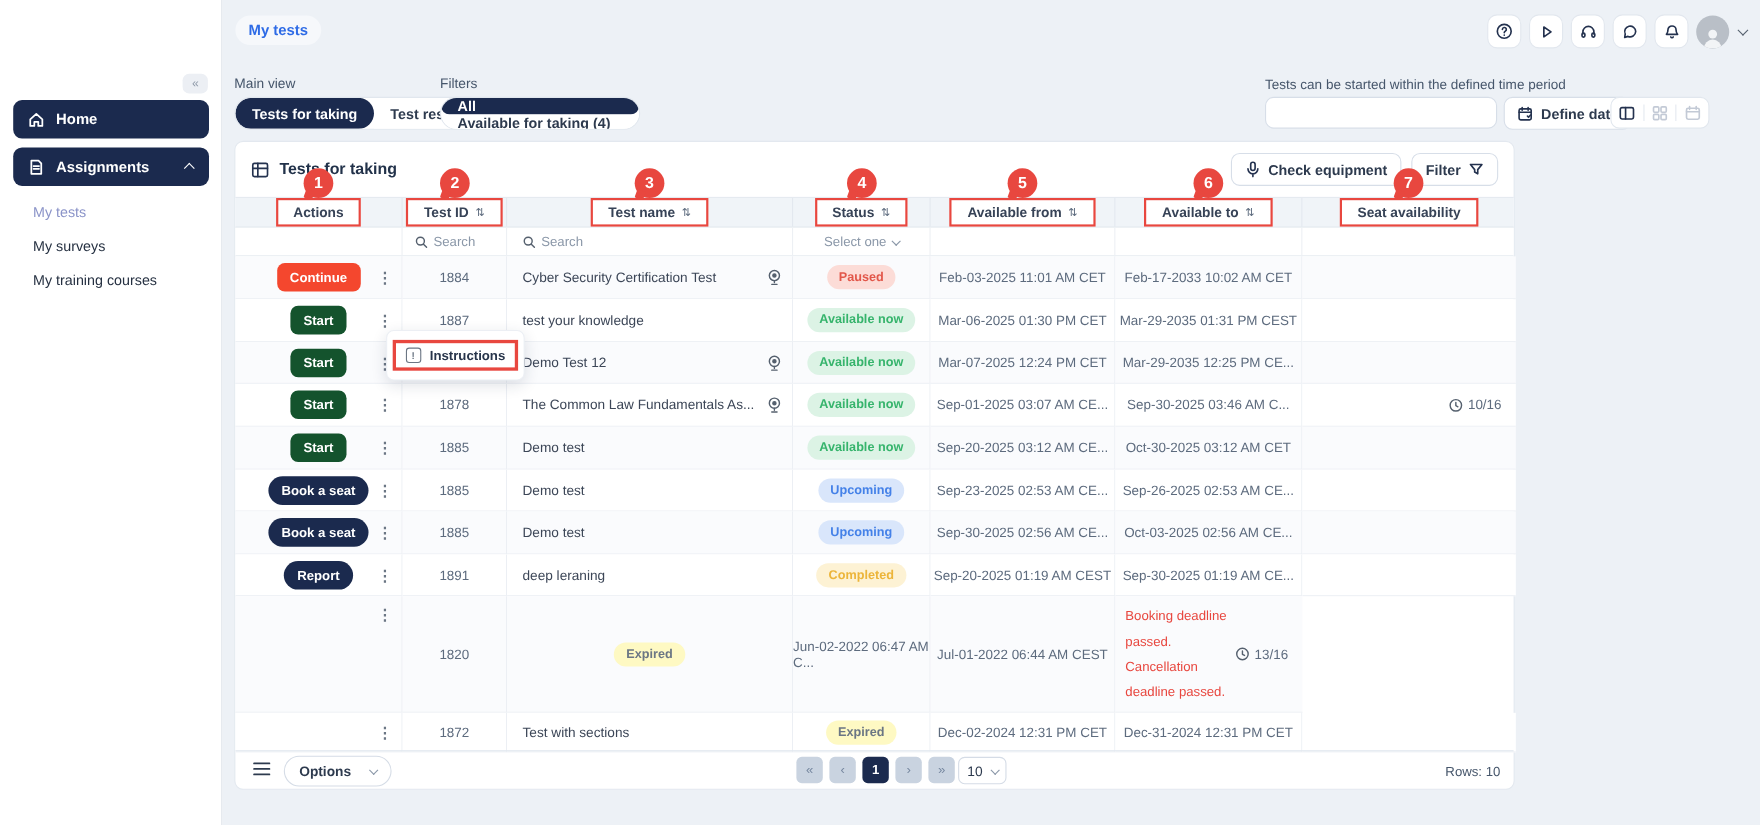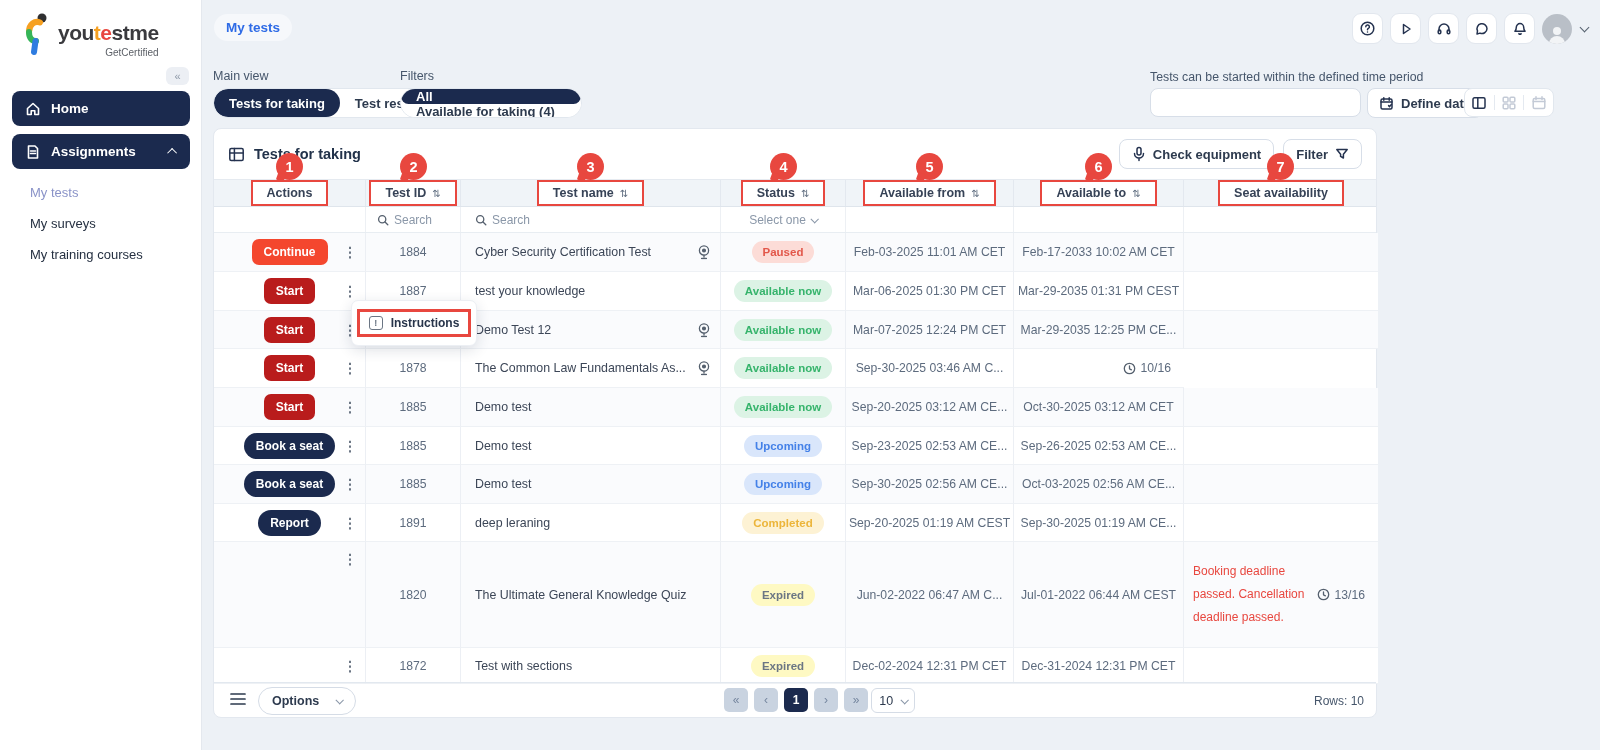--- a/index.html
+++ b/index.html
@@ -66,21 +66,21 @@
   .trow.alt .cell { background:#fafbfd; }
   .h39{height:39px;} .h38{height:38px;} .h106{height:106px;} .h36{height:36px;}
   .cell { display:flex; align-items:center; justify-content:center; border-right:1px solid #eceff4; border-bottom:1px solid #eef1f5; font-size:12.2px; color:#5d6b7e; background:#fff; position:relative; }
   .cell:last-child { border-right:none; }
   .cell.name { justify-content:flex-start; padding:0 26px 0 14px; color:#3c4657; font-size:12.4px; }
   .cam { position:absolute; right:9px; top:50%; transform:translateY(-50%); }
   .kebab { position:absolute; right:2px; top:50%; transform:translateY(-50%); color:#6b7684; font-size:14px; font-weight:700; padding:0 6px; cursor:pointer; line-height:1; }
   .kebab.top { top:10px; transform:none; }
   .act { height:26px; border:none; color:#fff; font-weight:700; font-size:12px; padding:0 12px; font-family:inherit; cursor:pointer; }
   .act.continue { background:#f4472e; border-radius:7px; }
-  .act.start { background:#b91c1c; border-radius:7px; }
+  .act.start { background:#14532d; border-radius:7px; }
   .act.book, .act.report { background:#1b2a4e; border-radius:13px; }
   .badge { height:22px; padding:0 11px; border-radius:11px; font-size:11.5px; font-weight:600; display:inline-flex; align-items:center; white-space:nowrap; }
   .b-paused { background:#fcdcd7; color:#e2574a; }
   .b-available { background:#dcf3e5; color:#36b46c; }
   .b-upcoming { background:#d9e6fb; color:#4481e8; }
   .b-completed { background:#fdf2d4; color:#ecb53a; }
   .b-expired { background:#fef9c3; color:#6b7684; }
   .cell.seat { justify-content:flex-end; padding-right:13px; gap:5px; }
   .seat-val { display:inline-flex; align-items:center; gap:5px; color:#5d6b7e; }
   .cell.seat-warn { justify-content:space-between; padding:0 13px 0 9px; }
@@ -108,32 +108,20 @@
   svg.gy { stroke:#c3cad6; fill:none; stroke-width:1.5; stroke-linecap:round; stroke-linejoin:round; }
   svg.wt { stroke:#fff; fill:none; stroke-width:1.6; stroke-linecap:round; stroke-linejoin:round; }
   svg.cm { stroke:#55606e; fill:none; stroke-width:1.3; stroke-linecap:round; stroke-linejoin:round; }
 </style>
 </head>
 <body>
 
 <div class="stage">
 
   <div class="sidebar">
-    <div class="logo">
-      <svg width="30" height="48" viewBox="0 0 30 48">
-        <circle cx="20" cy="6" r="4.5" fill="#2f2f31"></circle>
-        <path d="M7 20 C7 12 13 8.5 18 10.5" stroke="#f6a021" stroke-width="6" fill="none" stroke-linecap="round"></path>
-        <path d="M7 20 C7 26 10 29 14 29" stroke="#35b558" stroke-width="6" fill="none" stroke-linecap="round"></path>
-        <path d="M13.5 29 L12 40" stroke="#2e7ce0" stroke-width="6" fill="none" stroke-linecap="round"></path>
-      </svg>
-      <div class="logo-text">
-        <div class="logo-word"><span>you</span><span class="lg-o">t</span><span class="lg-r">e</span><span>stme</span></div>
-        <div class="logo-sub">GetCertified</div>
-      </div>
-    </div>
     <div class="collapse-btn">«</div>
 
     <div class="nav-pill nav-home">
       <svg class="wt" width="16" height="16" viewBox="0 0 16 16">
           <path d="M2.5 7.5 L8 2.5 L13.5 7.5 V13.5 H9.8 V9.8 H6.2 V13.5 H2.5 Z"></path>
         </svg>
       <span>Home</span>
     </div>
     <div class="nav-pill nav-assign">
       <svg class="wt" width="16" height="16" viewBox="0 0 16 16">
@@ -414,20 +402,21 @@
             <span>The Common Law Fundamentals As...</span>
           <svg class="cm cam" width="14" height="15" viewBox="0 0 14 15">
               <circle cx="7" cy="6" r="4.6"></circle>
               <circle cx="7" cy="6" r="1.4" fill="#55606e"></circle>
               <path d="M7 10.6 V12.4 M4.6 14 h4.8"></path>
             </svg>
           </div>
         <div class="cell">
             <span class="badge b-available">Available now</span>
           </div>
+        <div class="cell">Sep-01-2025 03:07 AM CE...</div>
         <div class="cell">Sep-30-2025 03:46 AM C...</div>
         <div class="cell seat">
             <span class="seat-val">
               <svg class="cm" width="13" height="13" viewBox="0 0 13 13">
                 <circle cx="6.5" cy="6.5" r="5.2"></circle>
                 <path d="M6.5 3.8 V6.8 L8.4 7.8"></path>
               </svg>
               <span>10/16</span>
             </span>
           </div>
@@ -499,23 +488,20 @@
         <div class="cell">Sep-20-2025 01:19 AM CEST</div>
         <div class="cell">Sep-30-2025 01:19 AM CE...</div>
         <div class="cell seat"></div>
       </div>
 
       <div class="grid trow alt h106">
         <div class="cell">
             <span class="kebab top">⋮</span>
           </div>
         <div class="cell">1820</div>
-        <div class="cell name">
-            <span>The Ultimate General Knowledge Quiz</span>
-          </div>
         <div class="cell">
             <span class="badge b-expired">Expired</span>
           </div>
         <div class="cell">Jun-02-2022 06:47 AM C...</div>
         <div class="cell">Jul-01-2022 06:44 AM CEST</div>
         <div class="cell seat-warn cell">
           <div class="warn-txt"><span>Booking deadline passed.</span> <span>Cancellation deadline passed.</span></div>
           <span class="seat-val">
               <svg class="cm" width="13" height="13" viewBox="0 0 13 13">
                 <circle cx="6.5" cy="6.5" r="5.2"></circle>

